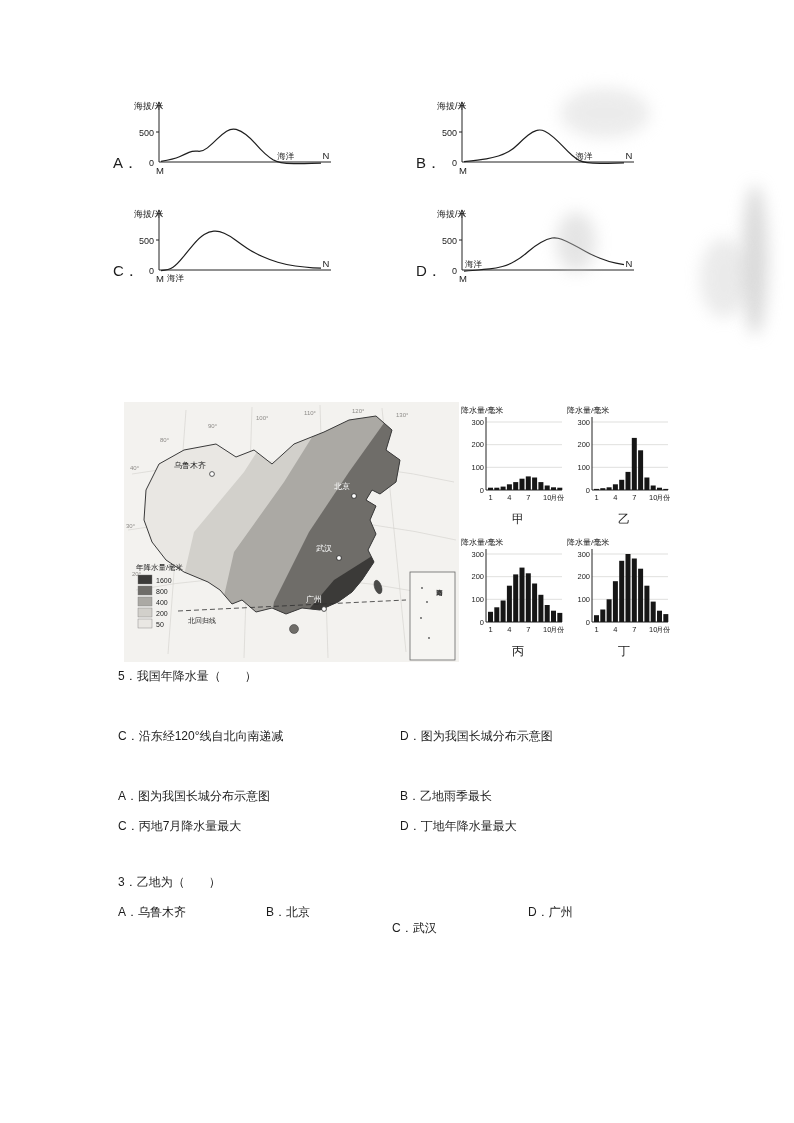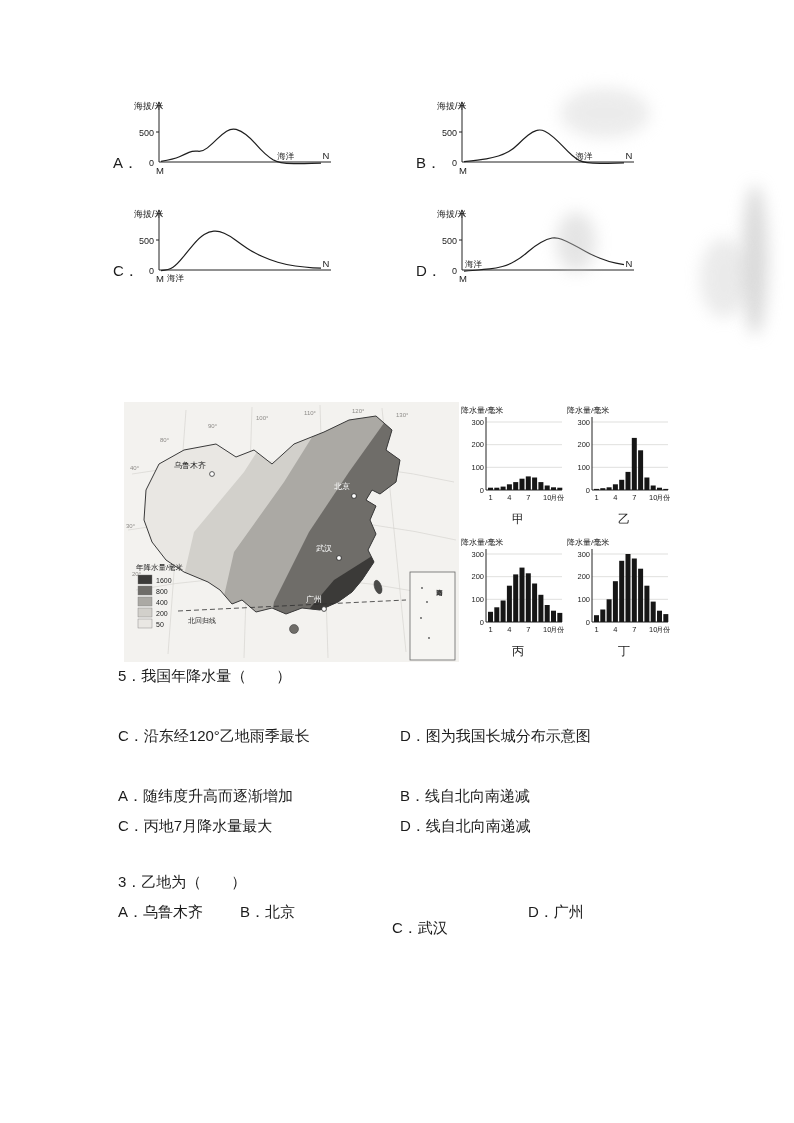--- a/index.html
+++ b/index.html
@@ -5,23 +5,23 @@
   *{margin:0;padding:0;box-sizing:border-box}
   html,body{background:#ffffff}
   .page{position:relative;width:794px;height:1123px;background:#fff;overflow:hidden;
         font-family:"Liberation Sans",sans-serif;color:#1c1c1c}
   svg{display:block}
   svg text{font-family:"Liberation Sans",sans-serif}
   .elev-item{position:absolute;width:220px;height:94px}
   .elev-chart{position:absolute;left:16px;top:0}
   .opt-label{position:absolute;left:0;top:56px;font-size:15px}
   .para{position:absolute;left:118px;width:562px;font-size:15px;line-height:30px;text-indent:2em}
-  .line{position:absolute;left:118px;width:620px;font-size:15px;line-height:20px;white-space:nowrap}
+  .line{position:absolute;left:118px;width:620px;font-size:12px;line-height:20px;white-space:nowrap}
   .optR{position:absolute;left:282px;top:0}
-  .q7b{position:absolute;left:122px;top:0}
+  .q7b{position:absolute;left:148px;top:0}
   .q7c{position:absolute;left:274px;top:16px}
   .q7d{position:absolute;left:410px;top:0}
   .figure{position:absolute;left:122px;top:396px;width:548px;height:270px}
   .map-wrap{position:absolute;left:2px;top:6px}
   .bar-chart{position:absolute;width:106px;height:124px}
   .blob{position:absolute;border-radius:50%;filter:blur(8px);pointer-events:none}
 </style>
 </head>
 <body>
 
@@ -307,31 +307,31 @@
           <text x="68.3" y="96" font-size="7.5" text-anchor="middle" fill="#222">7</text>
           <text x="87.19999999999999" y="96" font-size="7.5" text-anchor="middle" fill="#222">10</text>
           <text x="90.19999999999999" y="96" font-size="7" text-anchor="start" fill="#222">月份</text>
           <text x="58" y="119" font-size="12" text-anchor="middle" fill="#222">丁</text>
         </svg>
       </div>
   </div>
 
   <div class="line" style="top:666px">5．我国年降水量（　　）</div>
   <div class="line" style="top:726px">
-    <span>C．沿东经120°乙地雨季最长</span>
+    <span>C．沿东经120°线自北向南递减</span>
     <span class="optR">D．图为我国长城分布示意图</span>
   </div>
 
   <div class="line" style="top:786px">
-    <span>A．随纬度升高而逐渐增加</span>
-    <span class="optR">B．线自北向南递减</span>
+    <span>A．图为我国长城分布示意图</span>
+    <span class="optR">B．乙地雨季最长</span>
   </div>
   <div class="line" style="top:816px">
     <span>C．丙地7月降水量最大</span>
-    <span class="optR">D．线自北向南递减</span>
+    <span class="optR">D．丁地年降水量最大</span>
   </div>
 
   <div class="line" style="top:872px">3．乙地为（　　）</div>
   <div class="line" style="top:902px">
     <span>A．乌鲁木齐</span>
     <span class="q7b">B．北京</span>
     <span class="q7c">C．武汉</span>
     <span class="q7d">D．广州</span>
   </div>
 

